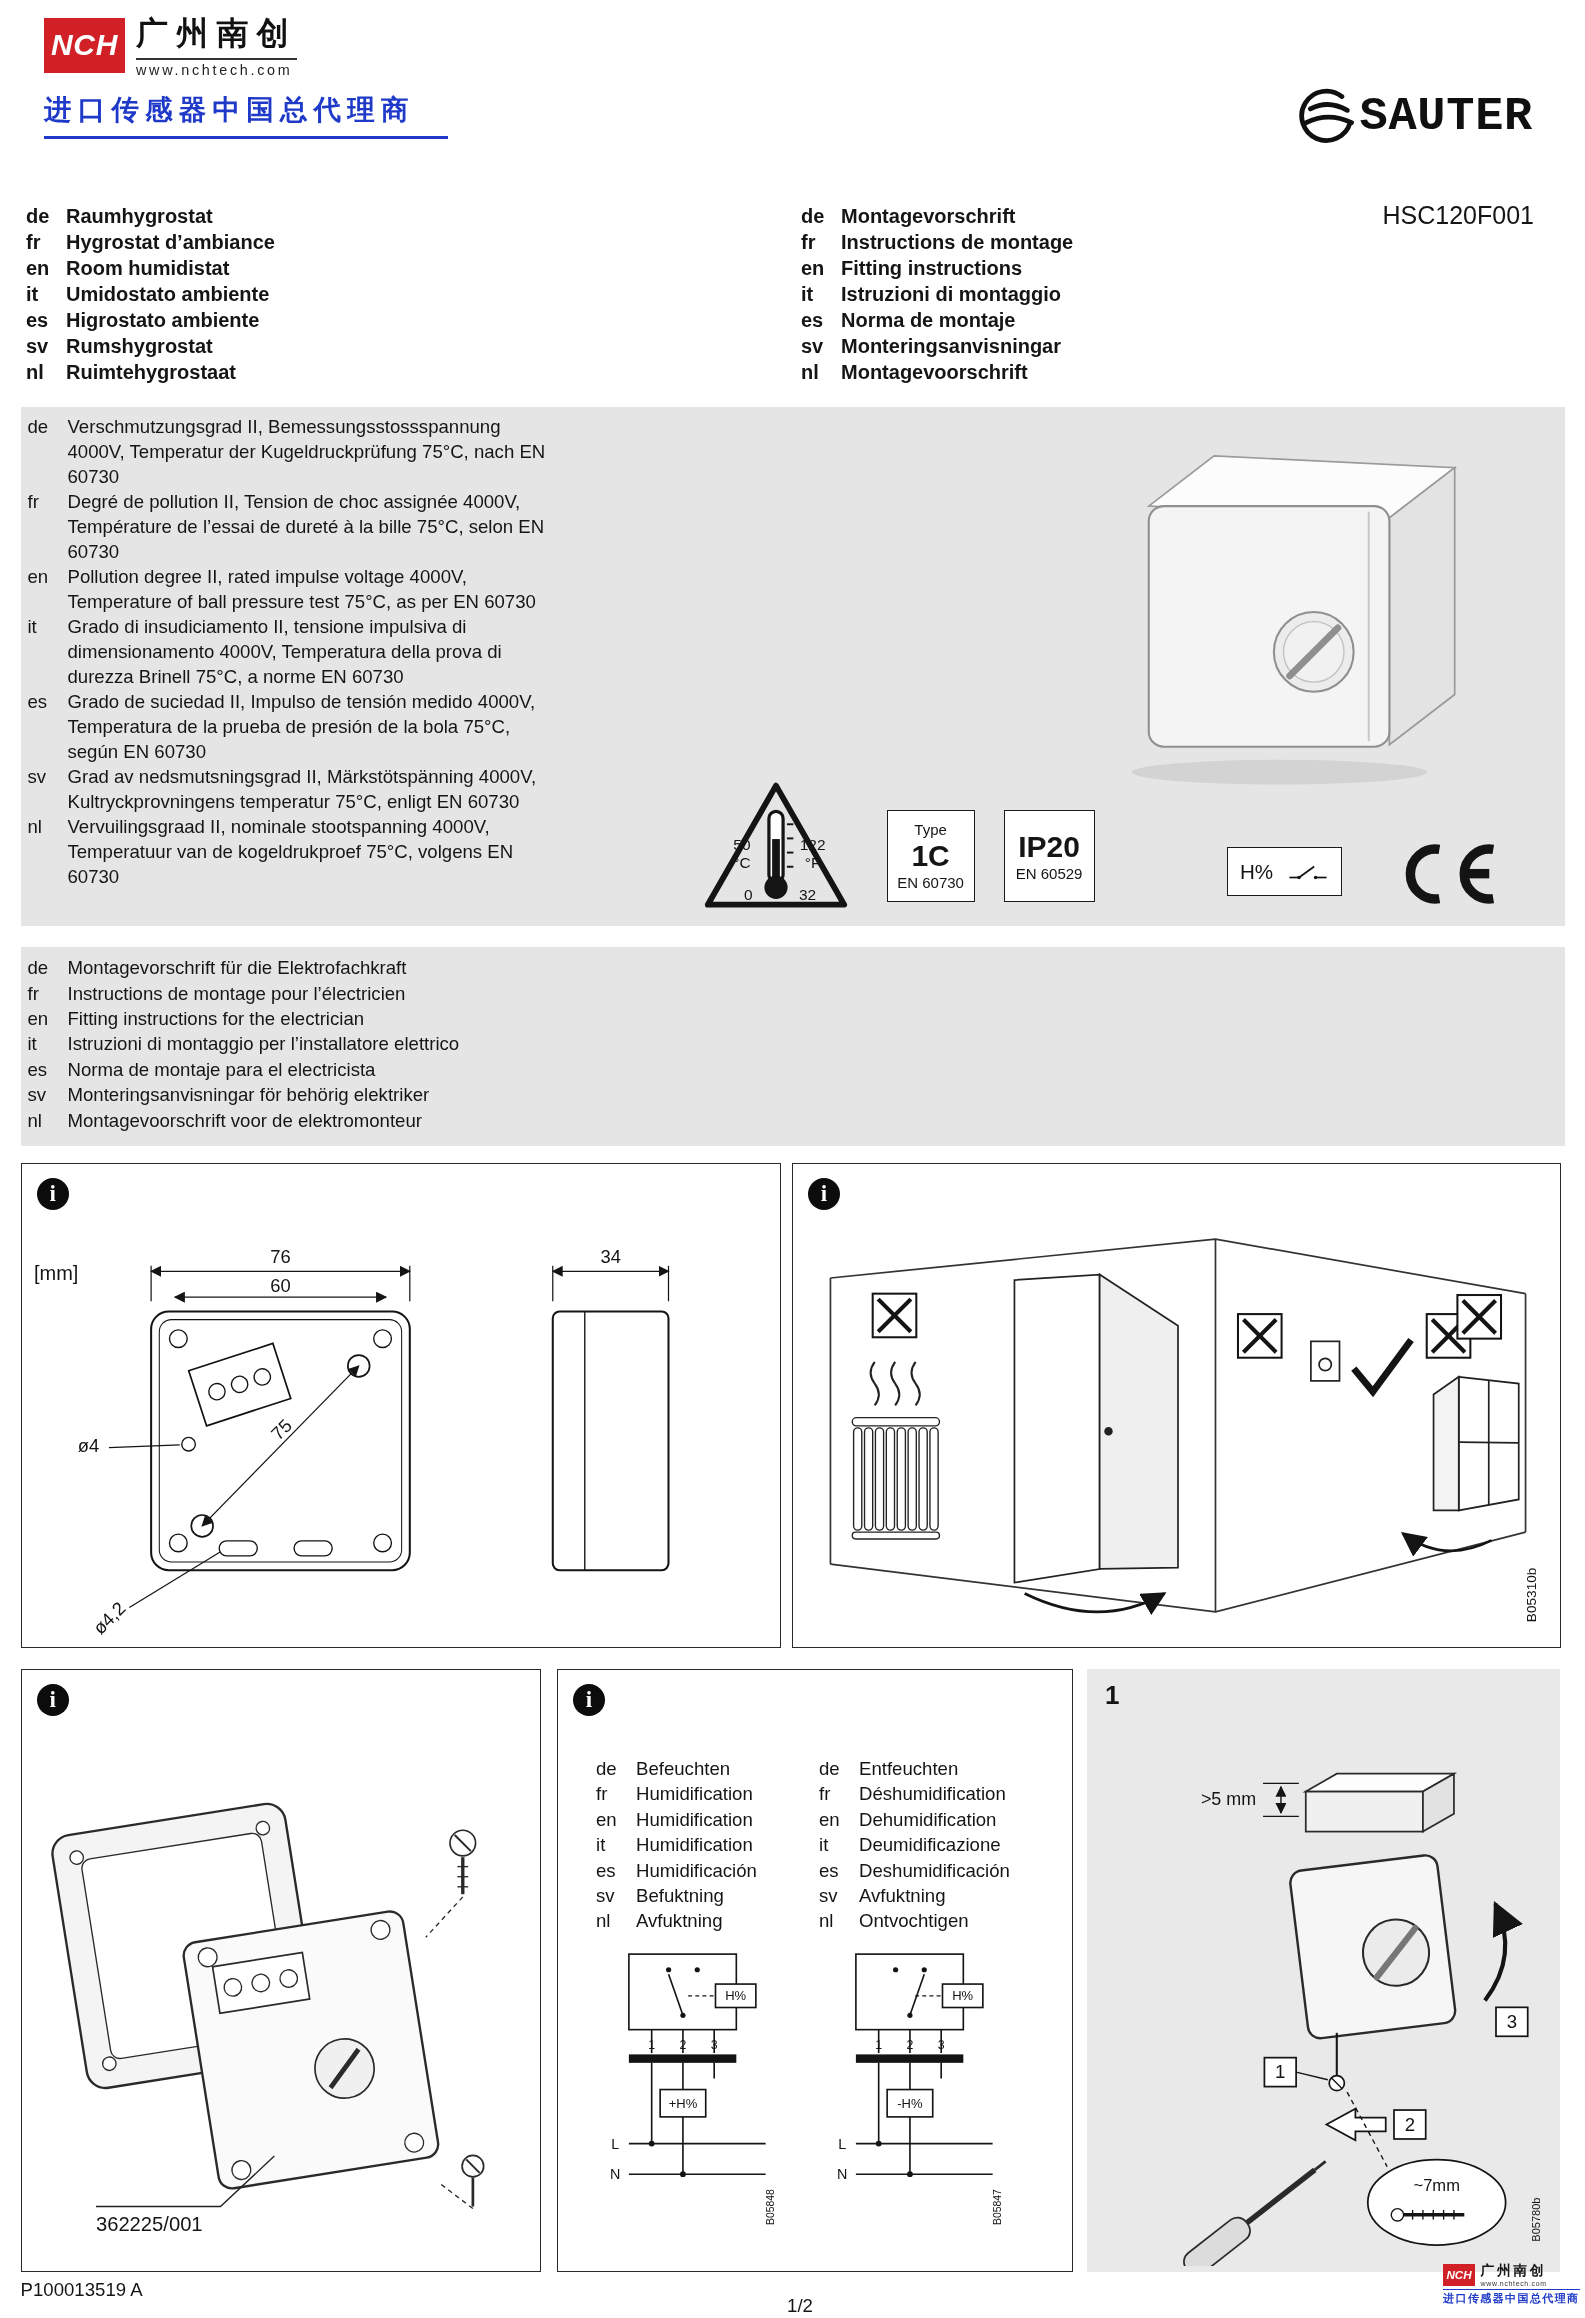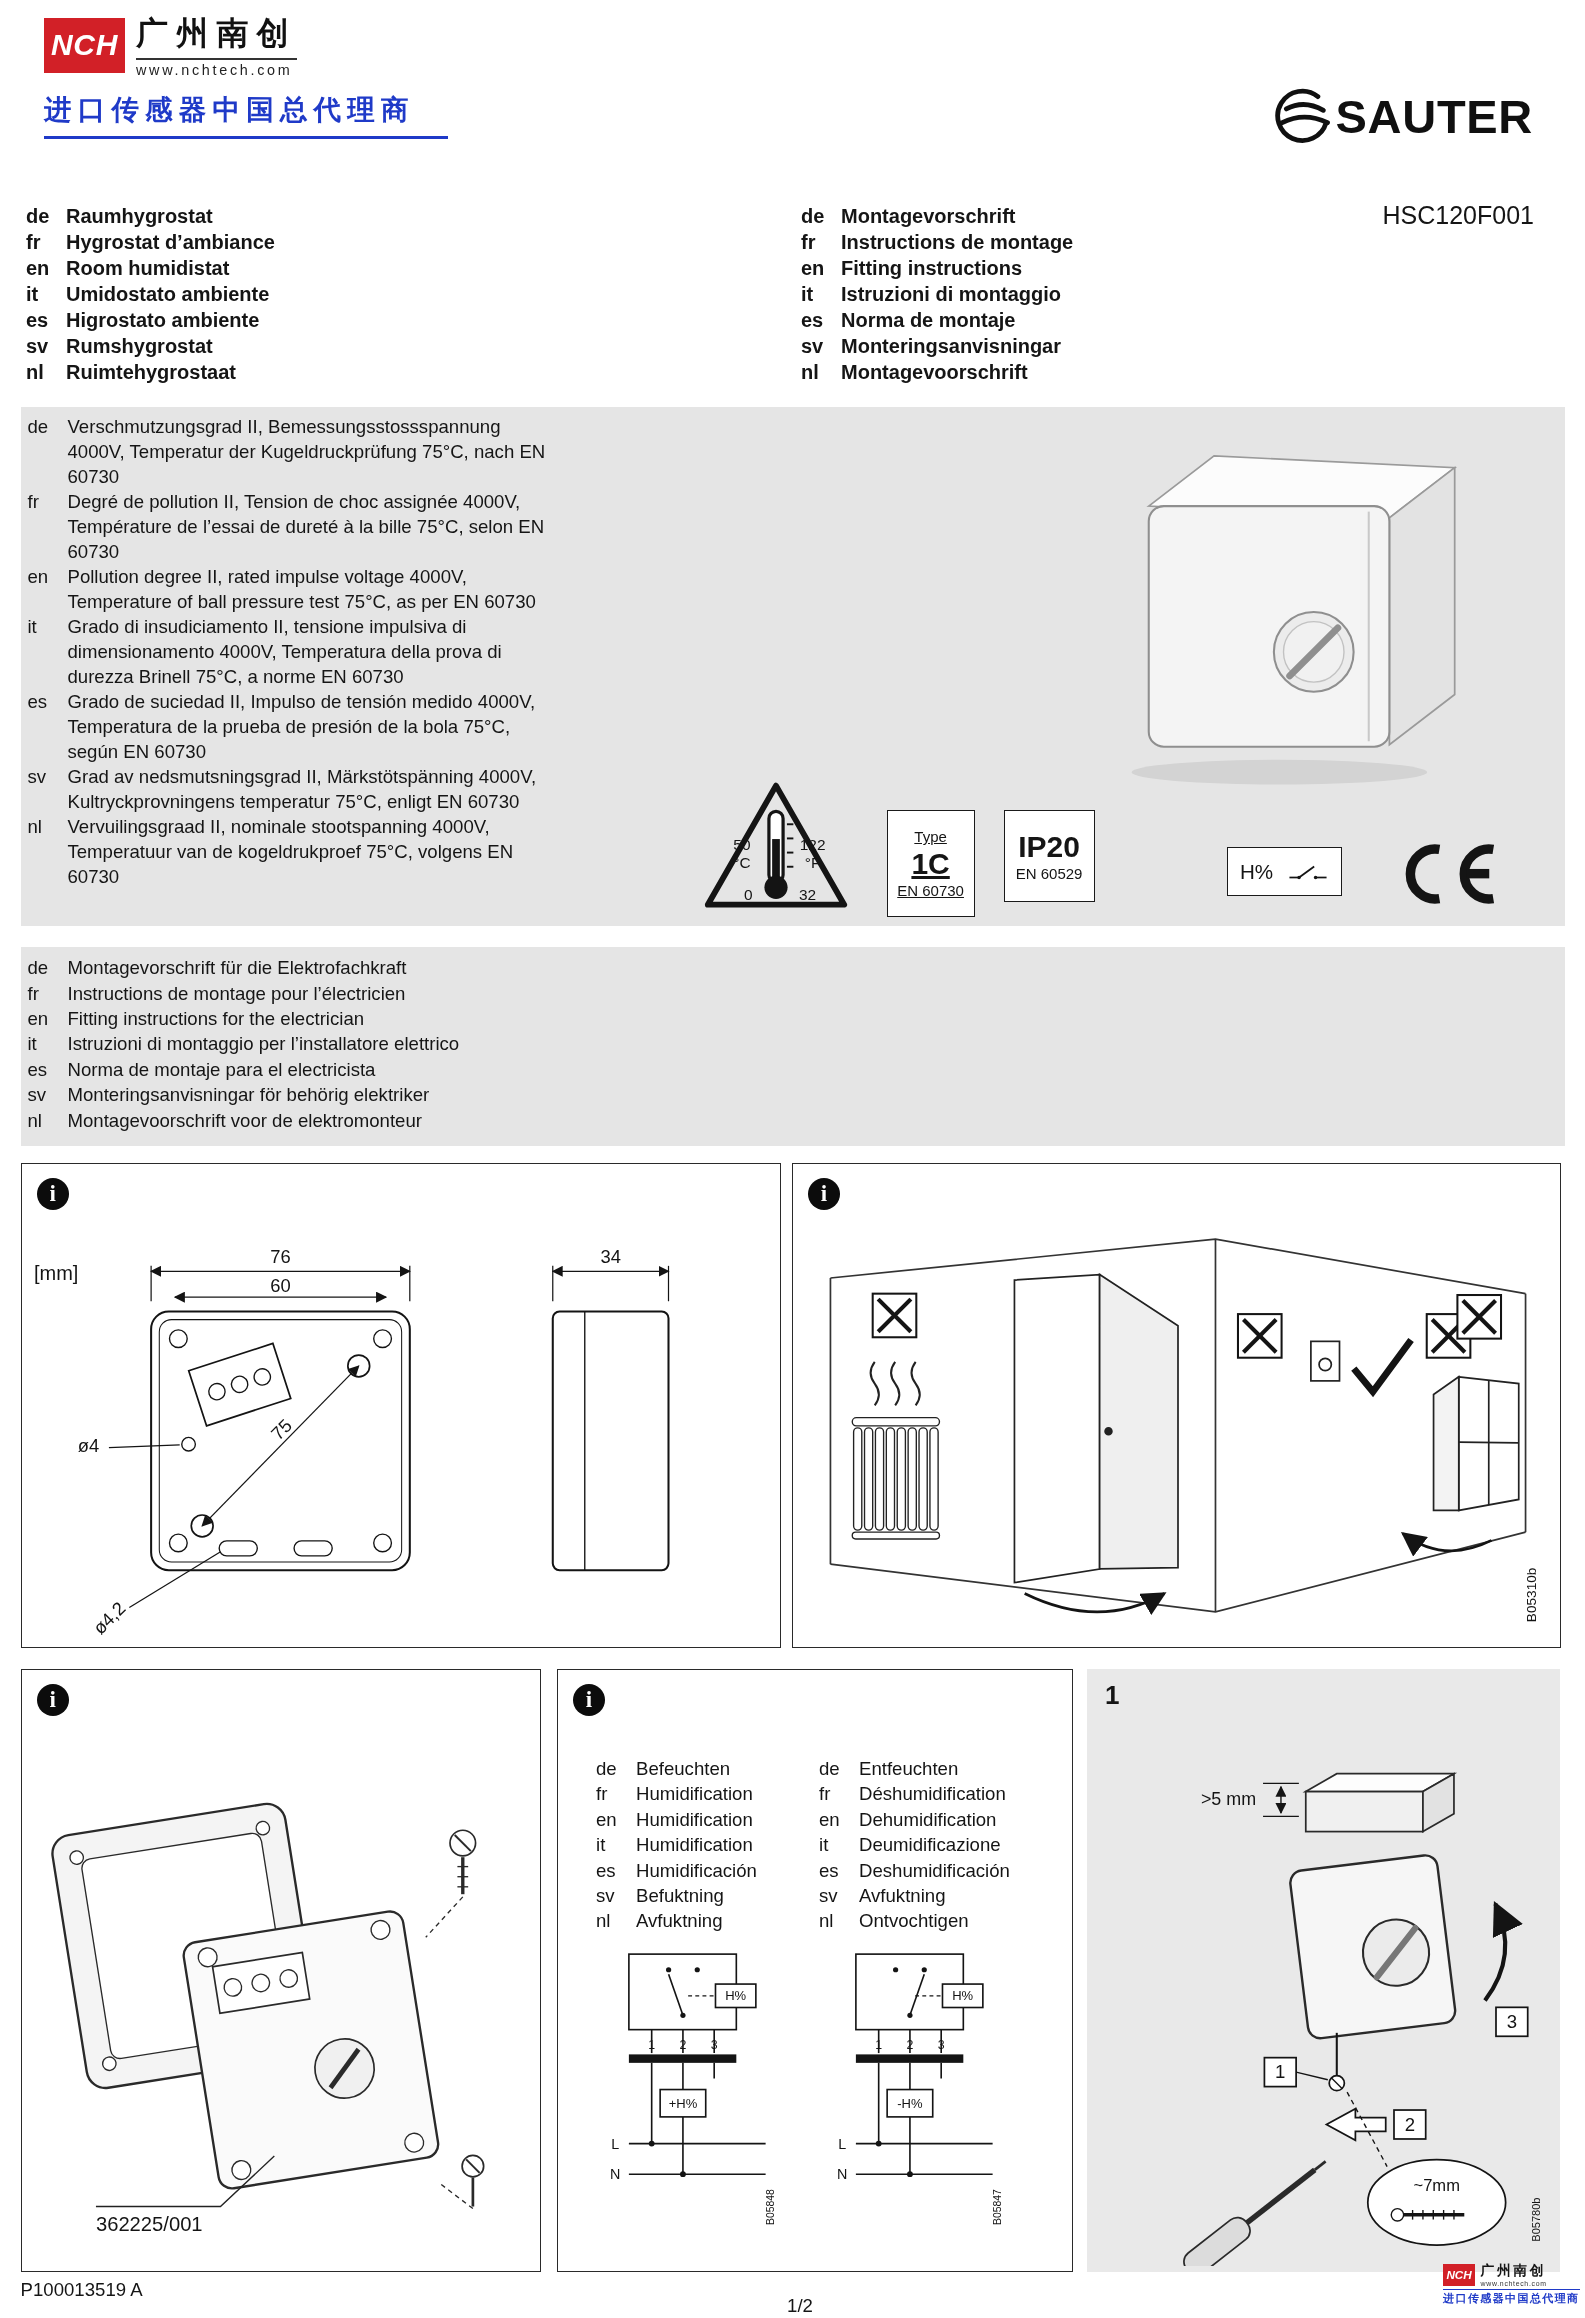--- a/index.html
+++ b/index.html
@@ -71,21 +71,21 @@
       <div class="nch-box">NCH</div>
       <div>
         <div class="nch-cn">广州南创</div>
         <div class="nch-url">www.nchtech.com</div>
       </div>
     </div>
   </div>
   <div class="nch-tagline abs" style="left:44px;top:92px;">进口传感器中国总代理商</div>
   <div class="nch-rule abs" style="left:44px;top:136px;width:404px;"></div>
 
-  <div class="sauter abs" style="right:52px;top:87px;">
+  <div class="sauter abs" style="right:52px;top:87px;font-family:Liberation Mono, monospace;">
     <svg width="59" height="59" viewBox="0 0 86 86">
       <g fill="none" stroke="#101010" stroke-width="7" stroke-linecap="round">
         <path d="M64 14 A36 36 0 1 0 76 52"></path>
         <path d="M18 32 Q44 18 72 34"></path>
         <path d="M12 52 Q44 36 78 52"></path>
       </g>
     </svg>
     <span class="sauter-text">SAUTER</span>
   </div>
 
@@ -208,21 +208,21 @@
       <g font-size="24" text-anchor="middle">
         <text x="62" y="112">50</text>
         <text x="62" y="140">°C</text>
         <text x="72" y="190">0</text>
         <text x="172" y="112">122</text>
         <text x="172" y="140">°F</text>
         <text x="164" y="190">32</text>
       </g>
     </svg>
 
-    <div class="sym-box" style="left:866px;top:403px;width:88px;height:107px;text-decoration:underline;">
+    <div class="sym-box" style="left:866px;top:403px;width:88px;height:92px;">
       <div class="sym-small">Type</div>
       <div class="sym-big">1C</div>
       <div class="sym-small">EN 60730</div>
     </div>
 
     <div class="sym-box" style="left:983px;top:403px;width:91px;height:92px;">
       <div class="sym-big">IP20</div>
       <div class="sym-small">EN 60529</div>
     </div>
 

